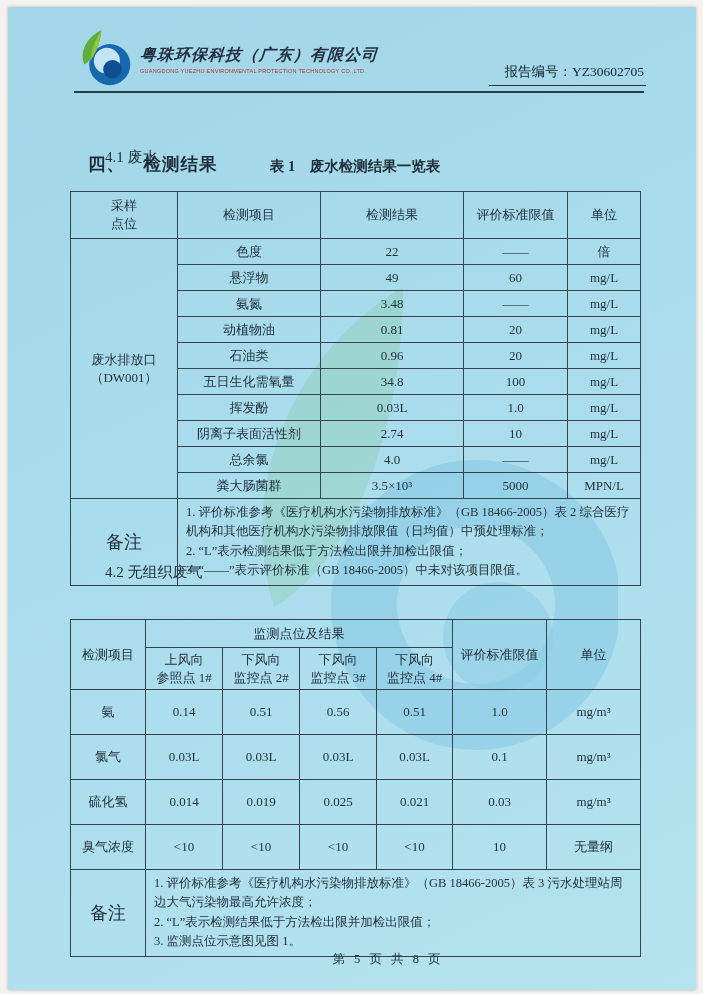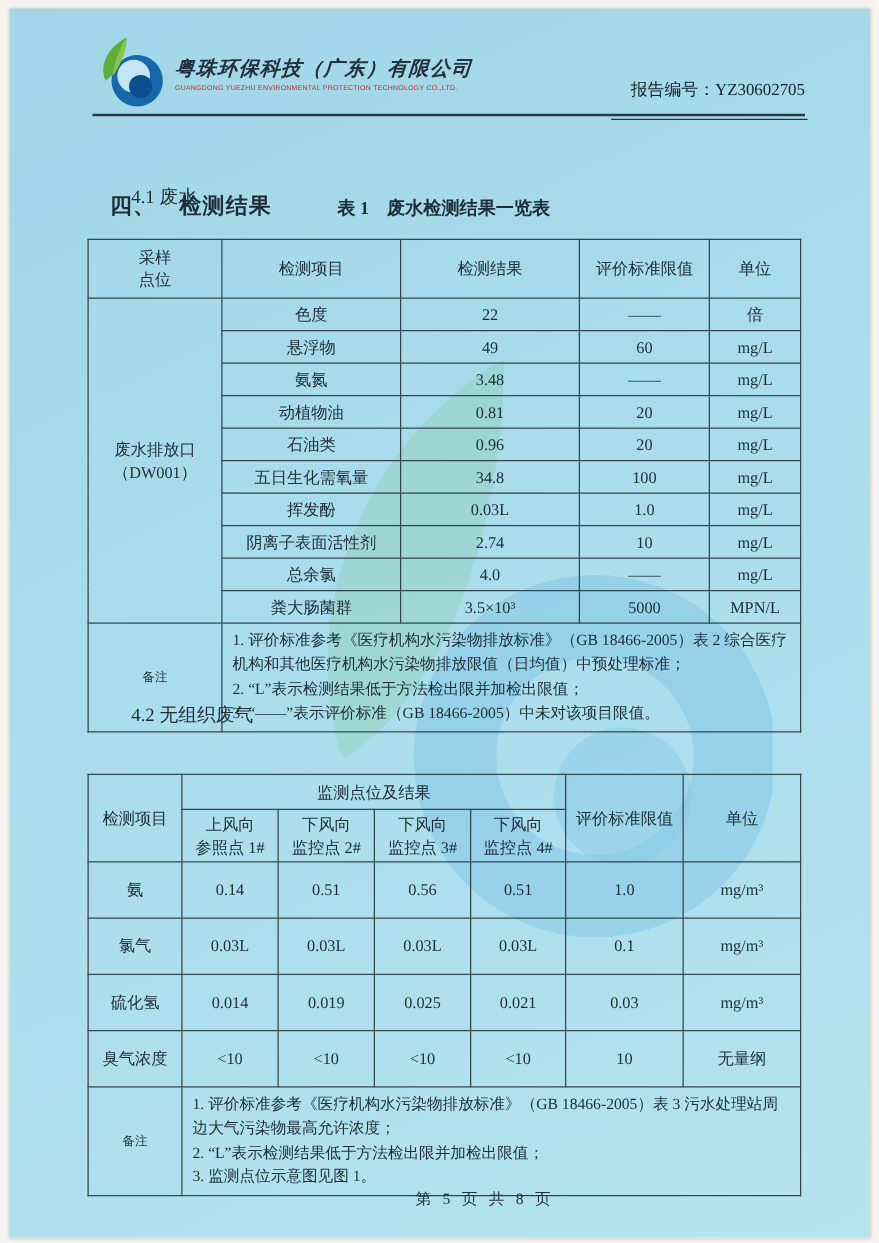--- a/index.html
+++ b/index.html
@@ -24,21 +24,21 @@
   .company-cn{
     font-size:16px;font-weight:bold;font-style:italic;color:#23303f;
     letter-spacing:1px;transform:skewX(-4deg);
   }
   .company-en{
     font-size:5.5px;color:#b0352d;letter-spacing:.25px;white-space:nowrap;
     margin-top:2px;font-family:"Liberation Sans","DejaVu Sans",sans-serif;
   }
   .report-no{
     position:absolute;right:50px;top:56px;font-size:13.5px;color:#13222c;
-    border-bottom:1.5px solid #24343e;padding:0 2px 14px 16px;
+    border-bottom:1.5px solid #24343e;padding:0 2px 4px 16px;
   }
   .rule{position:absolute;left:66px;top:84px;width:570px;height:2px;background:#2b3b45;}
   
   .sec-title{position:absolute;left:80px;top:99px;font-size:17.5px;font-weight:bold;letter-spacing:1px;margin-top:46px;}
   .sub-heading{position:absolute;left:97px;font-size:15px;}
   .sub1{top:141px;}
   .sub2{top:556px;}
   .tbl-title{position:absolute;left:62px;width:570px;text-align:center;font-size:14.5px;font-weight:bold;}
   .t1-title{top:150px;font-family:Liberation Serif, serif;}
   .t2-title{top:585px;}
@@ -52,21 +52,21 @@
   th,td{
     border:1px solid #35454f;text-align:center;vertical-align:middle;
     font-weight:normal;padding:1px 2px;overflow:hidden;
   }
   .t1 thead th{height:44px;}
   .t1 tbody td{height:23px;}
   .pre{white-space:pre-line;line-height:1.35;}
   .remarks{
     text-align:left;padding:4px 8px;font-size:12.5px;line-height:1.55;
   }
-  .remark-label{font-size:10px;}
+  .remark-label{font-size:18px;}
   .t2 .grp-row th{height:25px;}
   .t2 .pts-row th{height:39px;font-size:13px;}
   .t2 tbody td{height:42px;}
   .footer{
     position:absolute;left:0;top:944px;width:100%;text-align:center;
     font-size:12.5px;letter-spacing:3px;color:#22323c;margin-left:36px;
   }
 </style>
 </head>
 <body>

